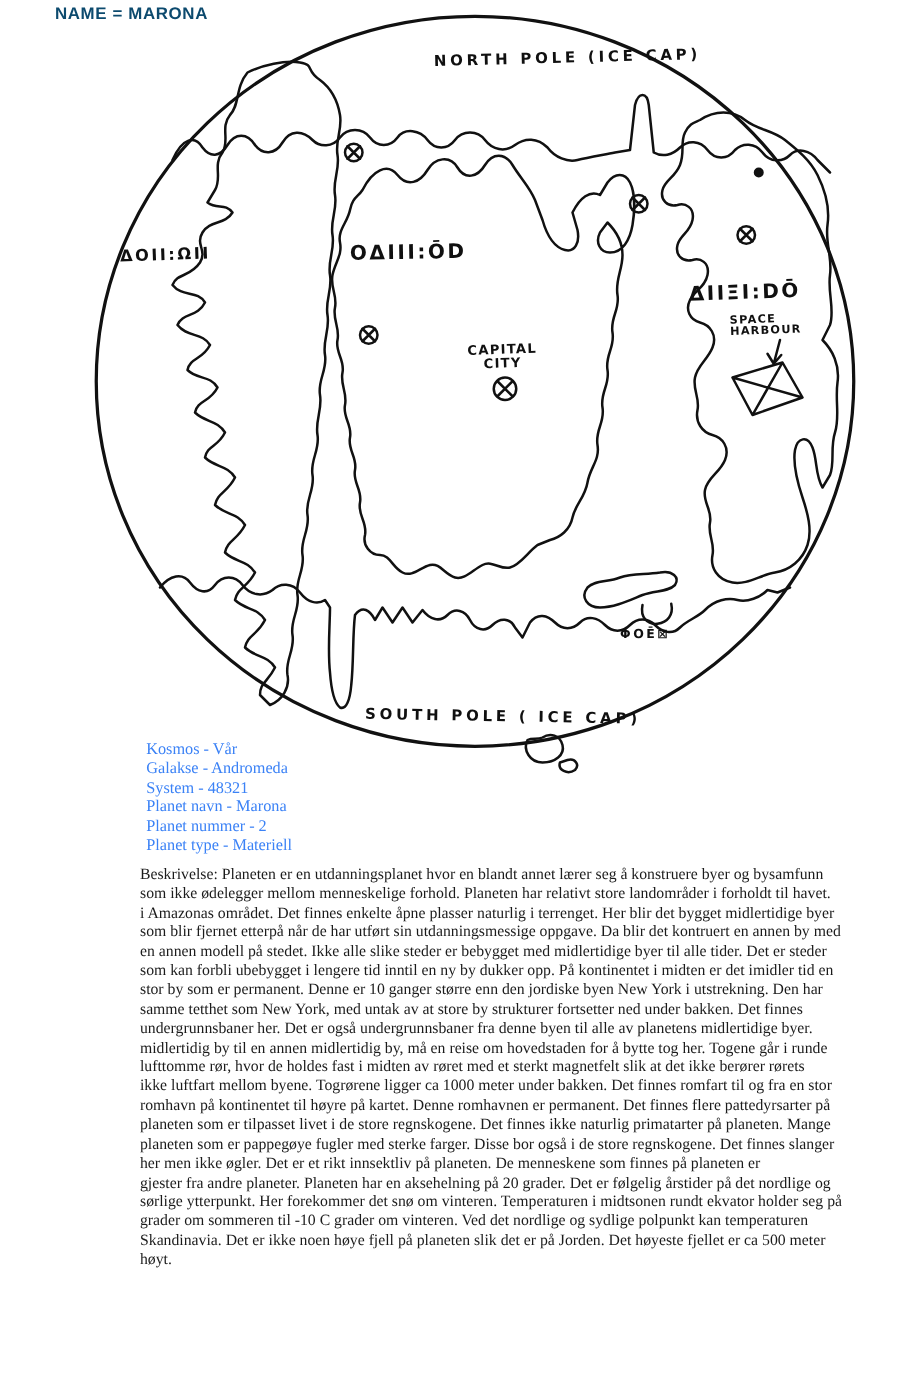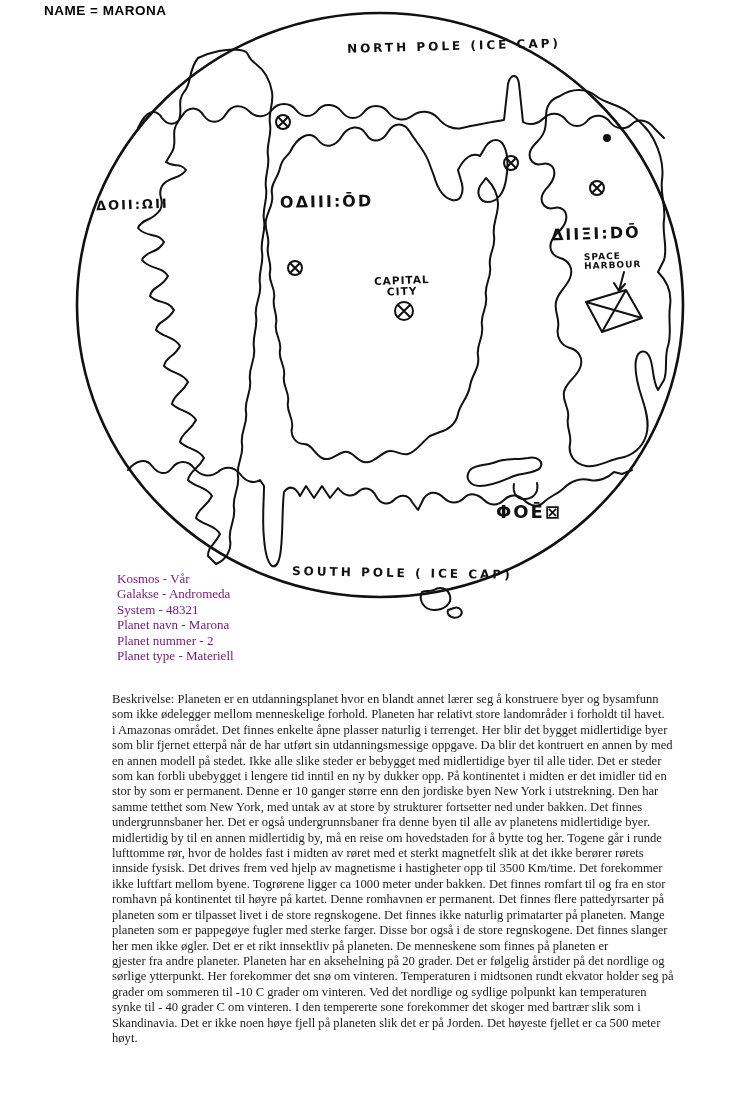--- a/index.html
+++ b/index.html
@@ -1,35 +1,35 @@
 <!DOCTYPE html>
 <html><head>
 <meta charset="utf-8">
 <style>
   html,body{margin:0;padding:0;background:#ffffff;}
   .page{position:relative;width:730px;height:1100px;background:#ffffff;overflow:hidden;
         font-family:"Liberation Serif",serif;color:#181818;}
   .title{position:absolute;left:8px;top:3px;
          font-family:"Liberation Sans",sans-serif;font-weight:700;font-size:13.5px;
-         letter-spacing:.5px;color:#000000;padding-left:36px;}
+         letter-spacing:.5px;color:#0c4a6e;padding-left:36px;}
   svg.map{position:absolute;left:0;top:0;}
   .lbl{position:absolute;font-family:"DejaVu Sans",sans-serif;font-weight:700;
        color:#101010;white-space:nowrap;line-height:1.05;}
   .pole{font-size:12px;letter-spacing:3px;}
   .lbl-north{left:347px;top:40px;transform:rotate(-1.5deg);}
   .lbl-south{left:292px;top:567px;transform:rotate(1deg);}
   .glyph{font-size:16px;letter-spacing:2px;}
   .lbl-west{left:96px;top:198px;font-size:13px;transform:rotate(-2deg);}
   .lbl-central{left:280px;top:194px;transform:rotate(-1deg);}
   .lbl-east{left:551px;top:226px;transform:rotate(-2deg);}
-  .lbl-sglyph{left:496px;top:503px;font-size:18px;}
+  .lbl-sglyph{left:496px;top:503px;font-size:10px;}
   .lbl-capital{left:362px;top:275px;font-size:10.5px;text-align:center;width:80px;
                letter-spacing:1px;transform:rotate(-2deg);}
   .lbl-harbour{left:584px;top:252px;font-size:9px;letter-spacing:1px;transform:rotate(-2deg);}
-  .meta{position:absolute;left:117px;top:571px;font-size:13px;line-height:15.4px;color:#701a75;}
+  .meta{position:absolute;left:117px;top:591px;font-size:13px;line-height:15.4px;color:#3b82f6;}
   .desc{position:absolute;left:112px;top:692px;width:616px;font-size:12.6px;
         line-height:15.4px;color:#1b1b1b;}
   .desc div,.meta div{white-space:nowrap;}
   .lbl div{white-space:nowrap;}
 </style>
 </head>
 <body>
 
 <div class="page">
 
@@ -189,27 +189,25 @@
       <div>som ikke ødelegger mellom menneskelige forhold. Planeten har relativt store landområder i forholdt til havet.</div>
       <div>i Amazonas området. Det finnes enkelte åpne plasser naturlig i terrenget. Her blir det bygget midlertidige byer</div>
       <div>som blir fjernet etterpå når de har utført sin utdanningsmessige oppgave. Da blir det kontruert en annen by med</div>
       <div>en annen modell på stedet. Ikke alle slike steder er bebygget med midlertidige byer til alle tider. Det er steder</div>
       <div>som kan forbli ubebygget i lengere tid inntil en ny by dukker opp. På kontinentet i midten er det imidler tid en</div>
       <div>stor by som er permanent. Denne er 10 ganger større enn den jordiske byen New York i utstrekning. Den har</div>
       <div>samme tetthet som New York, med untak av at store by strukturer fortsetter ned under bakken. Det finnes</div>
       <div>undergrunnsbaner her. Det er også undergrunnsbaner fra denne byen til alle av planetens midlertidige byer.</div>
       <div>midlertidig by til en annen midlertidig by, må en reise om hovedstaden for å bytte tog her. Togene går i runde</div>
       <div>lufttomme rør, hvor de holdes fast i midten av røret med et sterkt magnetfelt slik at det ikke berører rørets</div>
-      <div>innside fysisk. Det drives frem ved hjelp av magnetisme i hastigheter opp til 3500 Km/time. Det forekommer</div>
       <div>ikke luftfart mellom byene. Togrørene ligger ca 1000 meter under bakken. Det finnes romfart til og fra en stor</div>
       <div>romhavn på kontinentet til høyre på kartet. Denne romhavnen er permanent. Det finnes flere pattedyrsarter på</div>
       <div>planeten som er tilpasset livet i de store regnskogene.  Det finnes ikke naturlig primatarter på planeten. Mange</div>
       <div>planeten som er pappegøye fugler med sterke farger. Disse bor også i de store regnskogene. Det finnes slanger</div>
       <div>her men ikke øgler. Det er et rikt innsektliv på planeten. De menneskene som finnes på planeten er</div>
       <div>gjester fra andre planeter. Planeten har en aksehelning på 20 grader. Det er følgelig årstider på det nordlige og</div>
       <div>sørlige ytterpunkt. Her forekommer det snø om vinteren. Temperaturen i midtsonen rundt ekvator holder seg på</div>
       <div>grader om sommeren til -10 C grader om vinteren. Ved det nordlige og sydlige polpunkt kan temperaturen</div>
-      <div>synke til - 40 grader C om vinteren. I den tempererte sone forekommer det skoger med bartrær slik som i</div>
       <div>Skandinavia. Det er ikke noen høye fjell på planeten slik det er på Jorden. Det høyeste fjellet er ca 500 meter</div>
       <div>høyt.</div>
     </div>
 
 </div>
 
 </body></html>

